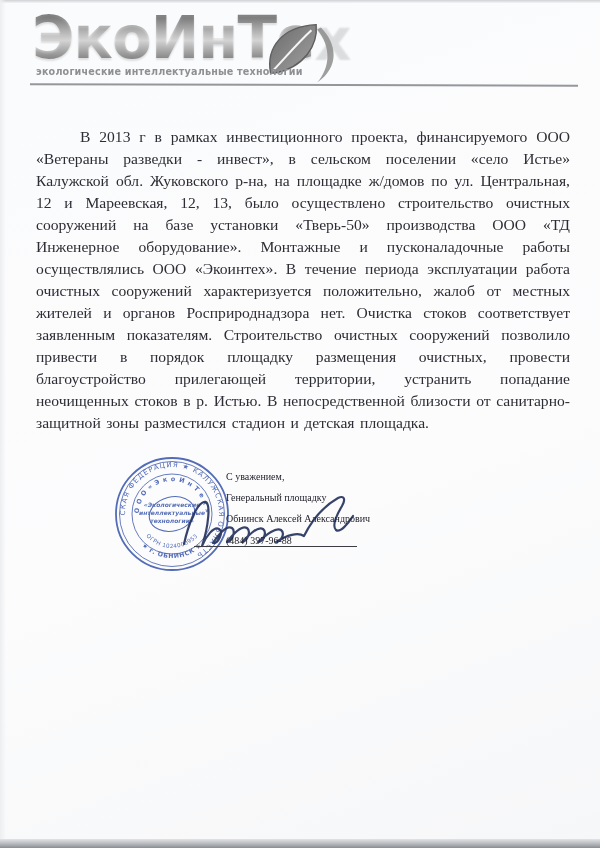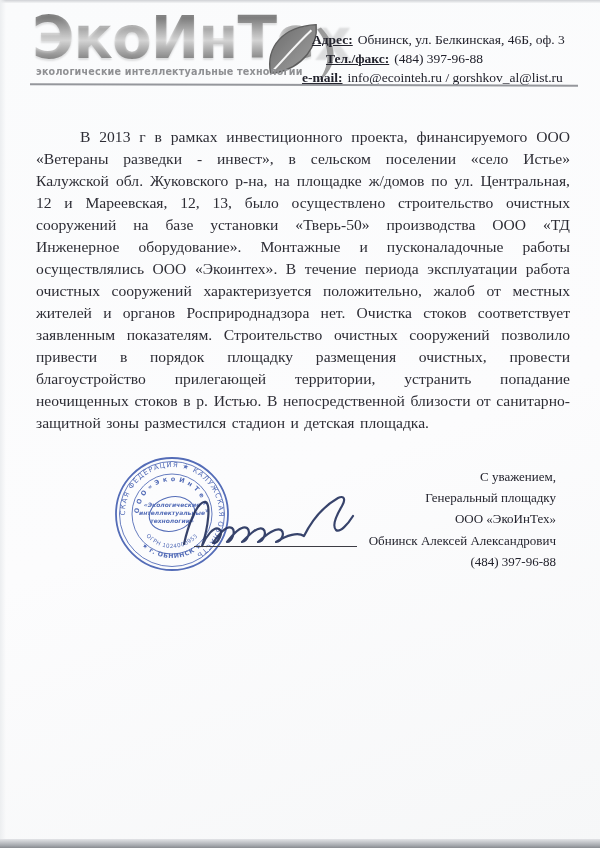--- a/index.html
+++ b/index.html
@@ -59,21 +59,21 @@
     text-align:justify;text-indent:44px;
     word-spacing:1.6px;color:#2d2d35;
   }
 
   
   .stamp{position:absolute;left:112px;top:454px;width:120px;height:120px;opacity:0.88;}
   .sig-svg{position:absolute;left:172px;top:492px;width:200px;height:62px;}
   .sig-line{position:absolute;left:194px;top:546px;width:163px;height:1.4px;background:#3c3c44;}
   .closing{
     position:absolute;right:44px;top:466px;width:330px;
-    text-align:right;font-size:13px;line-height:21.2px;color:#23232d;
+    text-align:left;font-size:10px;line-height:21.2px;color:#23232d;
   }
 </style>
 </head>
 <body>
 
 <div class="page">
 
   <div class="edge-top"></div>
   <div class="edge-left"></div>
 
@@ -86,31 +86,20 @@
             <stop offset="1" stop-color="#a3a3a3"></stop>
         </linearGradient>
       </defs>
       <path d="M62,10 C80,28 81,52 58,68 C72,52 73,30 58,12 Z" fill="#8d8d8d" opacity="0.85"></path>
       <path d="M9,58 C4,30 22,9 57,7 C59,28 45,52 13,58 Z" fill="url(#leafg)" stroke="#5e5e5e" stroke-width="1.5"></path>
       <path d="M12,55 C26,40 38,26 52,13" stroke="#f4f4f4" stroke-width="2.2" fill="none"></path>
     </svg>
     <div class="logo-subtitle">экологические интеллектуальные технологии</div>
   </div>
 
-  <div class="contacts">
-    <div class="contact-line l0">
-      <span class="contact-label">Адрес:</span><span>Обнинск, ул. Белкинская, 46Б, оф. 3</span>
-    </div>
-    <div class="contact-line l1">
-      <span class="contact-label">Тел./факс:</span><span>(484) 397-96-88</span>
-    </div>
-    <div class="contact-line l2">
-      <span class="contact-label">e-mail:</span><span>info@ecointeh.ru / gorshkov_al@list.ru</span>
-    </div>
-  </div>
 
   <div class="header-rule"></div>
 
   <div class="body-par">В 2013 г в рамках инвестиционного проекта, финансируемого ООО «Ветераны разведки - инвест», в сельском поселении «село Истье» Калужской обл. Жуковского р-на, на площадке ж/домов по ул. Центральная, 12 и Мареевская, 12, 13, было осуществлено строительство очистных сооружений на базе установки «Тверь-50» производства ООО «ТД Инженерное оборудование». Монтажные и пусконаладочные работы осуществлялись ООО «Экоинтех». В течение периода эксплуатации работа очистных сооружений характеризуется положительно, жалоб от местных жителей и органов Росприроднадзора нет. Очистка стоков соответствует заявленным показателям. Строительство очистных сооружений позволило привести в порядок площадку размещения очистных, провести благоустройство прилегающей территории, устранить попадание неочищенных стоков в р. Истью. В непосредственной близости от санитарно-защитной зоны разместился стадион и детская площадка.</div>
 
   <svg class="stamp" viewBox="0 0 120 120">
     <defs>
       <path id="ringOuter" d="M13,60 A47,47 0 1 1 107,60 A47,47 0 1 1 13,60"></path>
       <path id="ringCompany" d="M27,60 A33,33 0 1 1 93,60 A33,33 0 1 1 27,60"></path>
       <path id="ringOgrn" d="M26,60 A34,34 0 0 0 94,60"></path>
@@ -152,19 +141,18 @@
              C95,42 104,35 109,38 C113,41 110,49 104,50
              C115,43 126,40 132,44
              C140,28 152,14 166,6 C172,3 174,7 170,14
              C164,24 160,34 164,38 C168,41 176,32 181,24" fill="none" stroke="#26335e" stroke-width="2.2" stroke-linecap="round" stroke-linejoin="round" opacity="0.92"></path>
   </svg>
   <div class="sig-line"></div>
 
   <div class="closing">
     <div>С уважением,</div>
     <div>Генеральный площадку</div>
-    <div>ООО «ЭкоИнТех»</div>
     <div>Обнинск Алексей Александрович</div>
     <div>(484) 397-96-88</div>
   </div>
 
   <div class="edge-bottom"></div>
 </div>
 
 </body></html>

